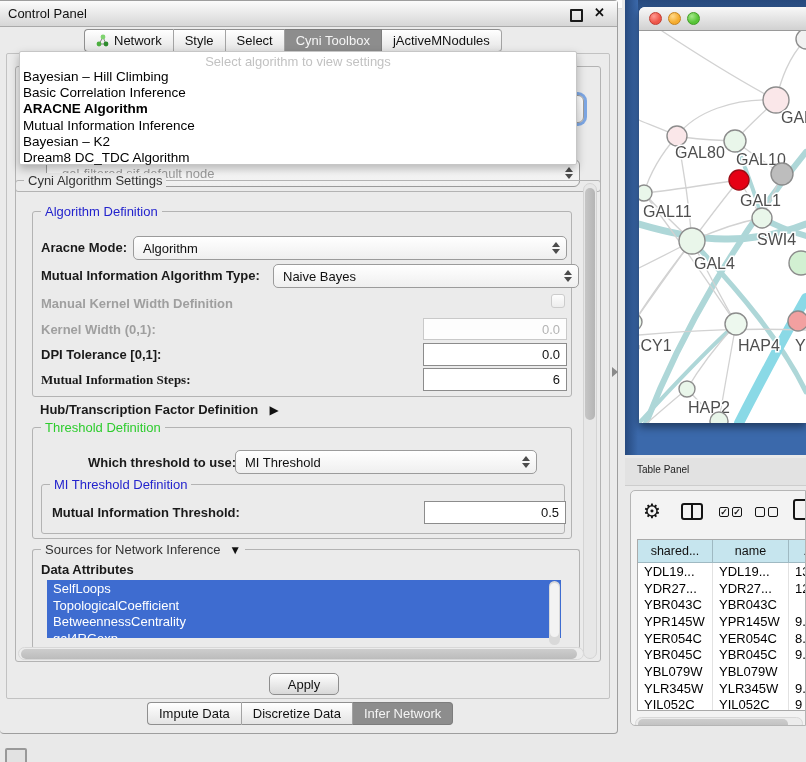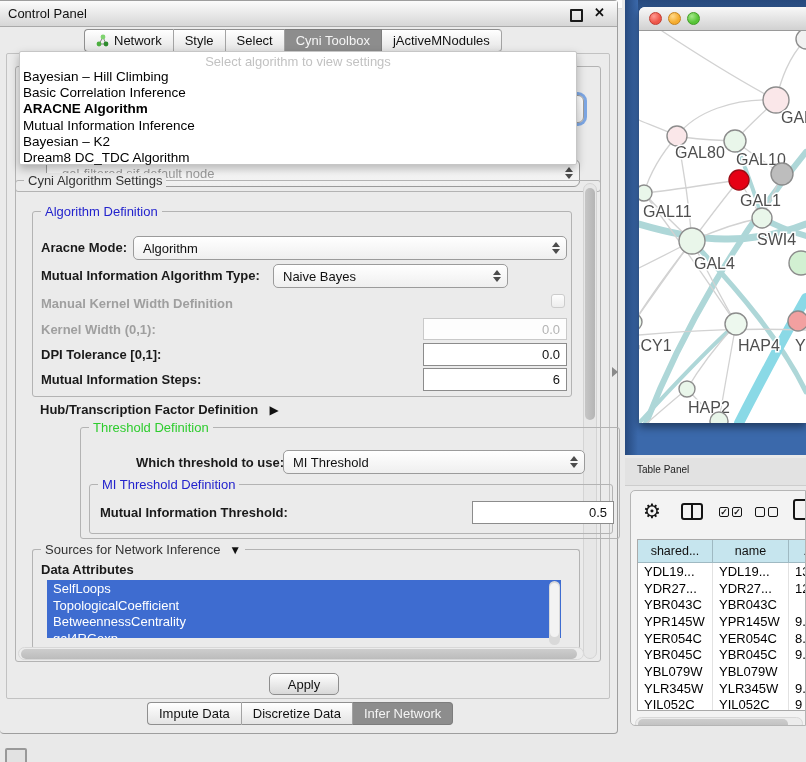--- a/index.html
+++ b/index.html
@@ -183,50 +183,50 @@
       <div class="group" style="left:16px;top:30px;width:540px;height:186px;">
         <span class="gtitle blue">Algorithm Definition</span>
 
         <span class="lbl" style="left:8px;top:28px;">Aracne Mode:</span>
         <div class="combo" style="left:100px;top:24px;width:434px;height:24px;">
           <span>Algorithm</span>
           <span class="stepper"></span>
         </div>
 
         <span class="lbl" style="left:8px;top:56px;">Mutual Information Algorithm Type:</span>
-        <div class="combo" style="left:240px;top:52px;width:235px;height:24px;">
+        <div class="combo" style="left:240px;top:52px;width:306px;height:24px;">
           <span>Naive Bayes</span>
           <span class="stepper"></span>
         </div>
 
         <span class="lbl dis" style="left:8px;top:84px;">Manual Kernel Width Definition</span>
         <span class="chkbox" style="left:518px;top:82px;"></span>
 
         <span class="lbl dis" style="left:8px;top:110px;">Kernel Width (0,1):</span>
         <div class="tfield dis" style="left:390px;top:106px;width:144px;height:22px;">
           <span>0.0</span>
         </div>
 
         <span class="lbl" style="left:8px;top:135px;">DPI Tolerance [0,1]:</span>
         <div class="tfield" style="left:390px;top:131px;width:144px;height:23px;">
           <span>0.0</span>
         </div>
 
-        <span class="lbl" style="left:8px;top:160px;">Mutual Information Steps:</span>
+        <span class="lbl" style="left:8px;top:160px;font-family:Liberation Serif, serif;">Mutual Information Steps:</span>
         <div class="tfield" style="left:390px;top:156px;width:144px;height:23px;">
           <span>6</span>
         </div>
       </div>
 
       <div class="abs" style="left:24px;top:219px;">
         <span class="lbl" style="position:static;">Hub/Transcription Factor Definition</span>
         <span class="expand-arrow" style="margin-left:7px;">▶</span>
       </div>
 
-      <div class="group" style="left:16px;top:246px;width:540px;height:112px;margin-left:48px;">
+      <div class="group" style="left:16px;top:246px;width:540px;height:112px;">
         <span class="gtitle green">Threshold Definition</span>
 
         <span class="lbl" style="left:55px;top:27px;">Which threshold to use:</span>
         <div class="combo" style="left:202px;top:22px;width:302px;height:24px;">
           <span>MI Threshold</span>
           <span class="stepper"></span>
         </div>
 
         <div class="group" style="left:8px;top:56px;width:524px;height:50px;">
           <span class="gtitle blue">MI Threshold Definition</span>

